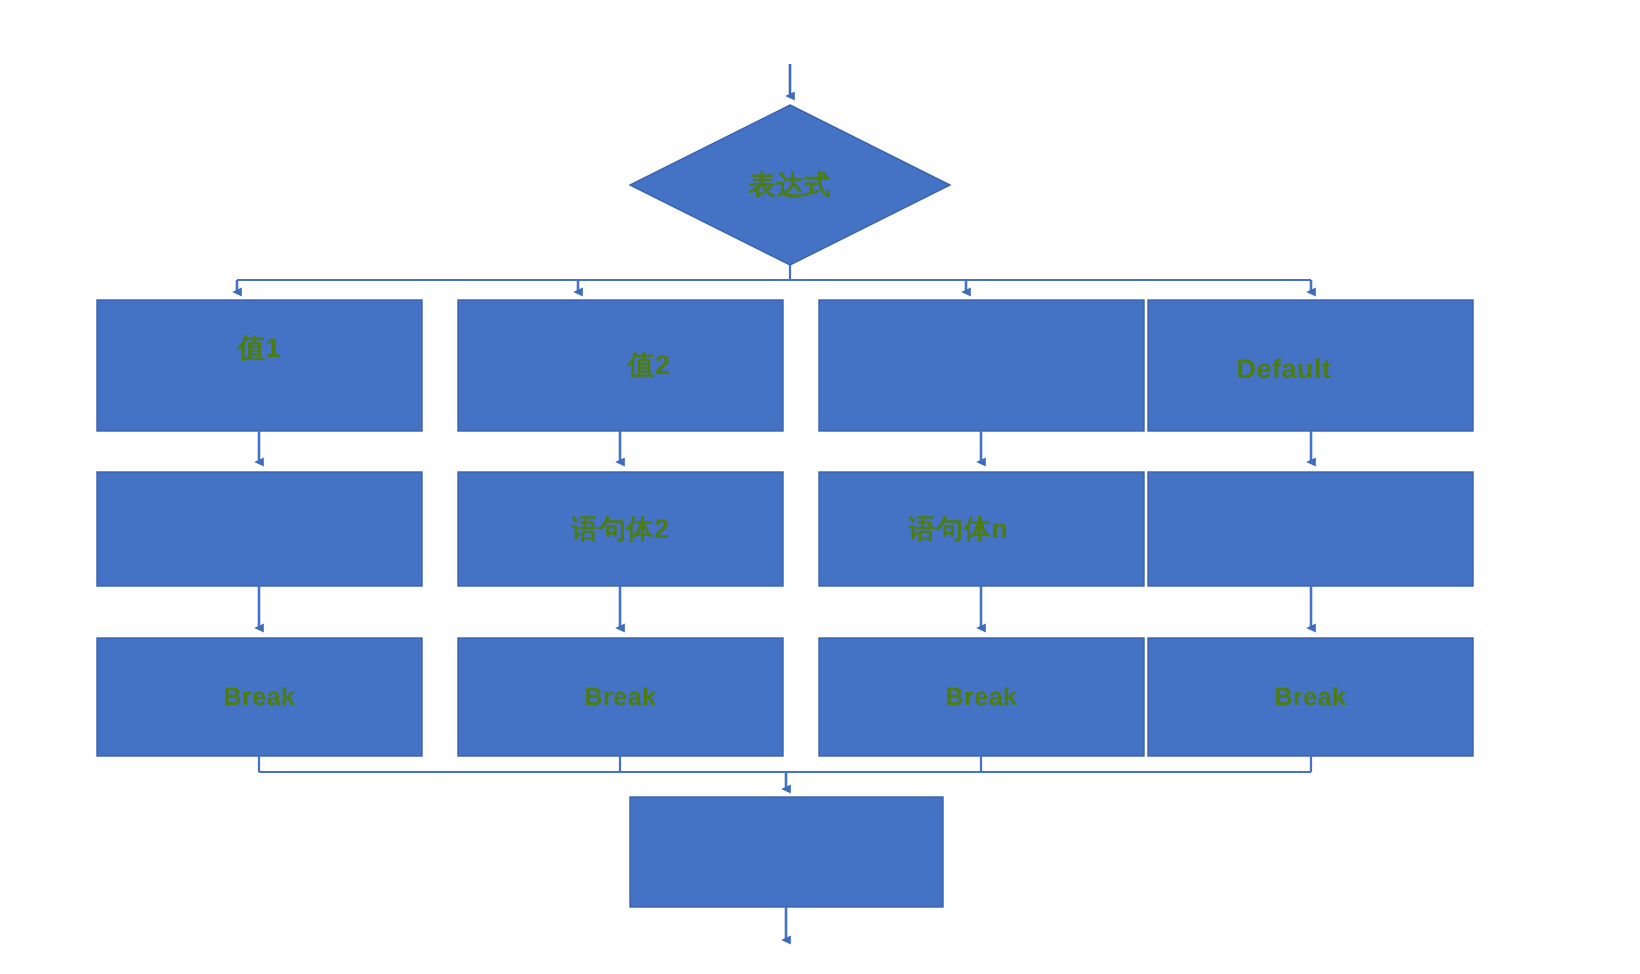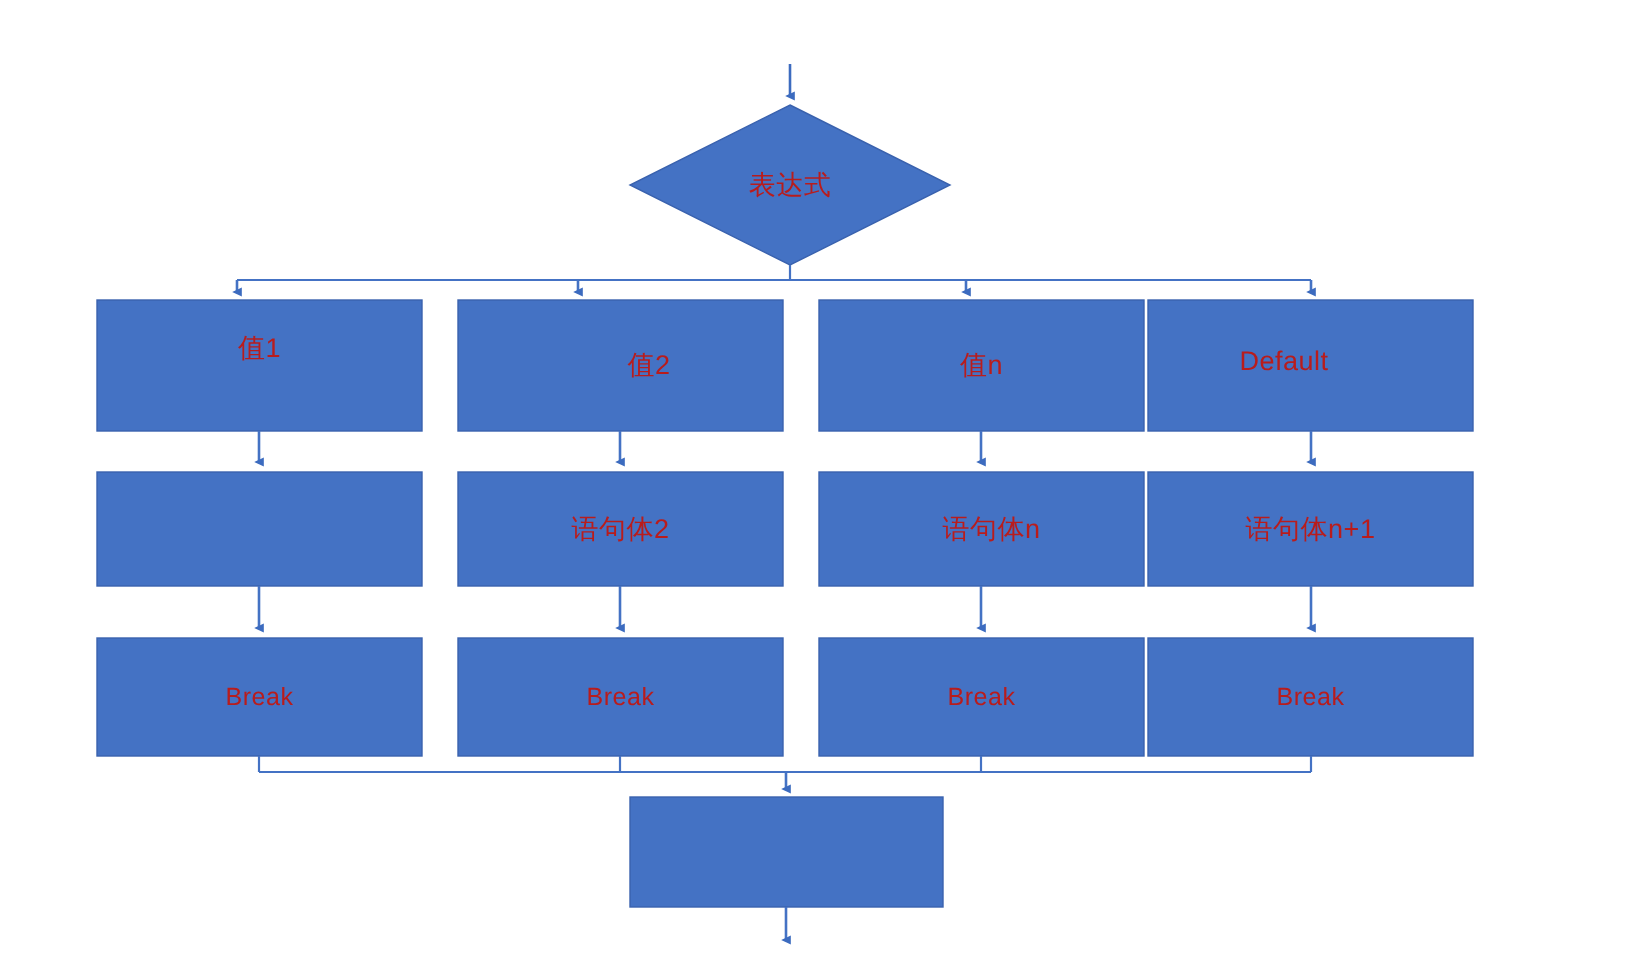--- a/index.html
+++ b/index.html
@@ -23,23 +23,23 @@
     left: 0;
     top: 0;
     width: 1640px;
     height: 974px;
   }
   .node-label {
     position: absolute;
     display: flex;
     align-items: center;
     justify-content: center;
-    color: #b91c1c;
+    color: #4d7c0f;
     font-size: 27px;
-    font-weight: 400;
+    font-weight: 700;
     letter-spacing: 0.5px;
     line-height: 1.2;
     white-space: nowrap;
     pointer-events: none;
     text-rendering: geometricPrecision;
   }
 </style>
 </head>
 <body>
 
@@ -137,26 +137,24 @@
 
     <g>
       <line x1="786" y1="907" x2="786" y2="940" stroke="#4472C4" stroke-width="2.6" marker-end="url(#arrowhead)"></line>
     </g>
   </svg>
 
   <div class="node-label" style="left:630px; top:105px; width:320px; height:160px;">表达式</div>
 
   <div class="node-label" style="left:97px; top:300px; width:325px; height:97px;">值1</div>
   <div class="node-label" style="left:458px; top:300px; width:382px; height:131px;">值2</div>
-  <div class="node-label" style="left:819px; top:300px; width:325px; height:131px;">值n</div>
-  <div class="node-label" style="left:1148px; top:296px; width:272px; height:131px;">Default</div>
+  <div class="node-label" style="left:1148px; top:304px; width:272px; height:131px;">Default</div>
 
   <div class="node-label" style="left:458px; top:472px; width:325px; height:114px;">语句体2</div>
-  <div class="node-label" style="left:829px; top:472px; width:325px; height:114px;">语句体n</div>
-  <div class="node-label" style="left:1148px; top:472px; width:325px; height:114px;">语句体n+1</div>
+  <div class="node-label" style="left:796px; top:472px; width:325px; height:114px;">语句体n</div>
 
   <div class="node-label" style="left:97px; top:638px; width:325px; height:118px; font-size:25px;">Break</div>
   <div class="node-label" style="left:458px; top:638px; width:325px; height:118px; font-size:25px;">Break</div>
   <div class="node-label" style="left:819px; top:638px; width:325px; height:118px; font-size:25px;">Break</div>
   <div class="node-label" style="left:1148px; top:638px; width:325px; height:118px; font-size:25px;">Break</div>
 
 
 </div>
 
 </body></html>

